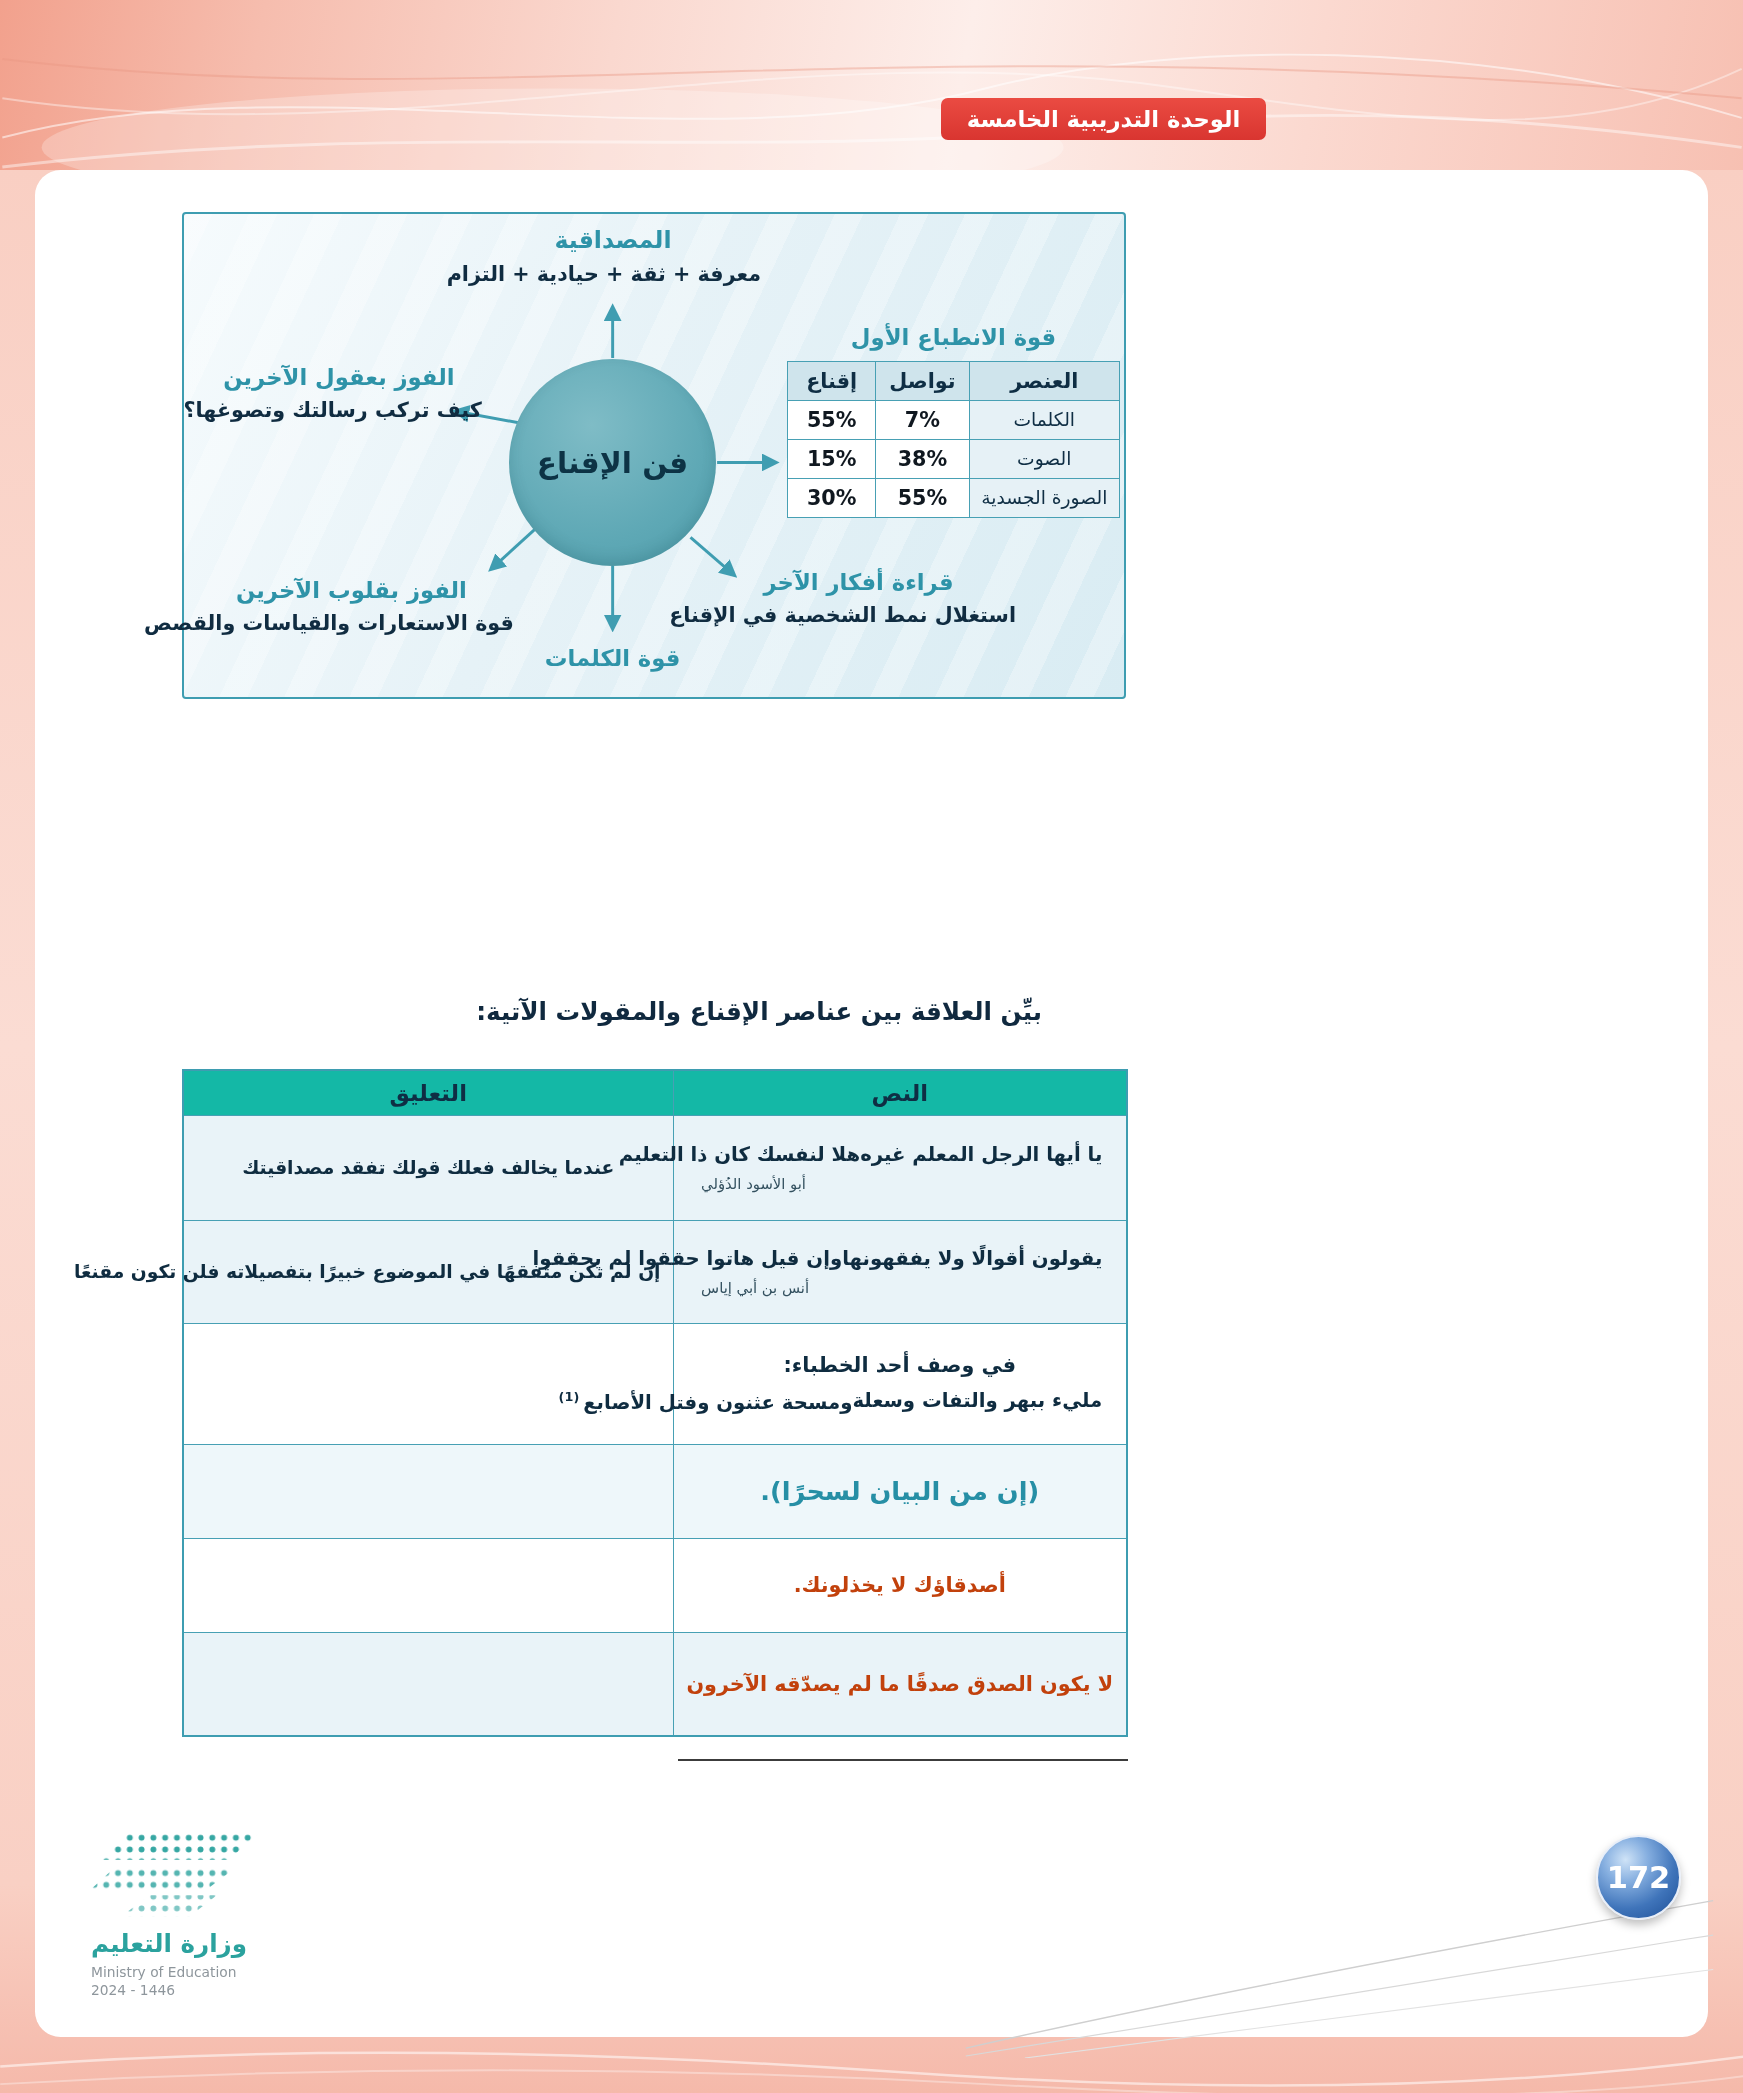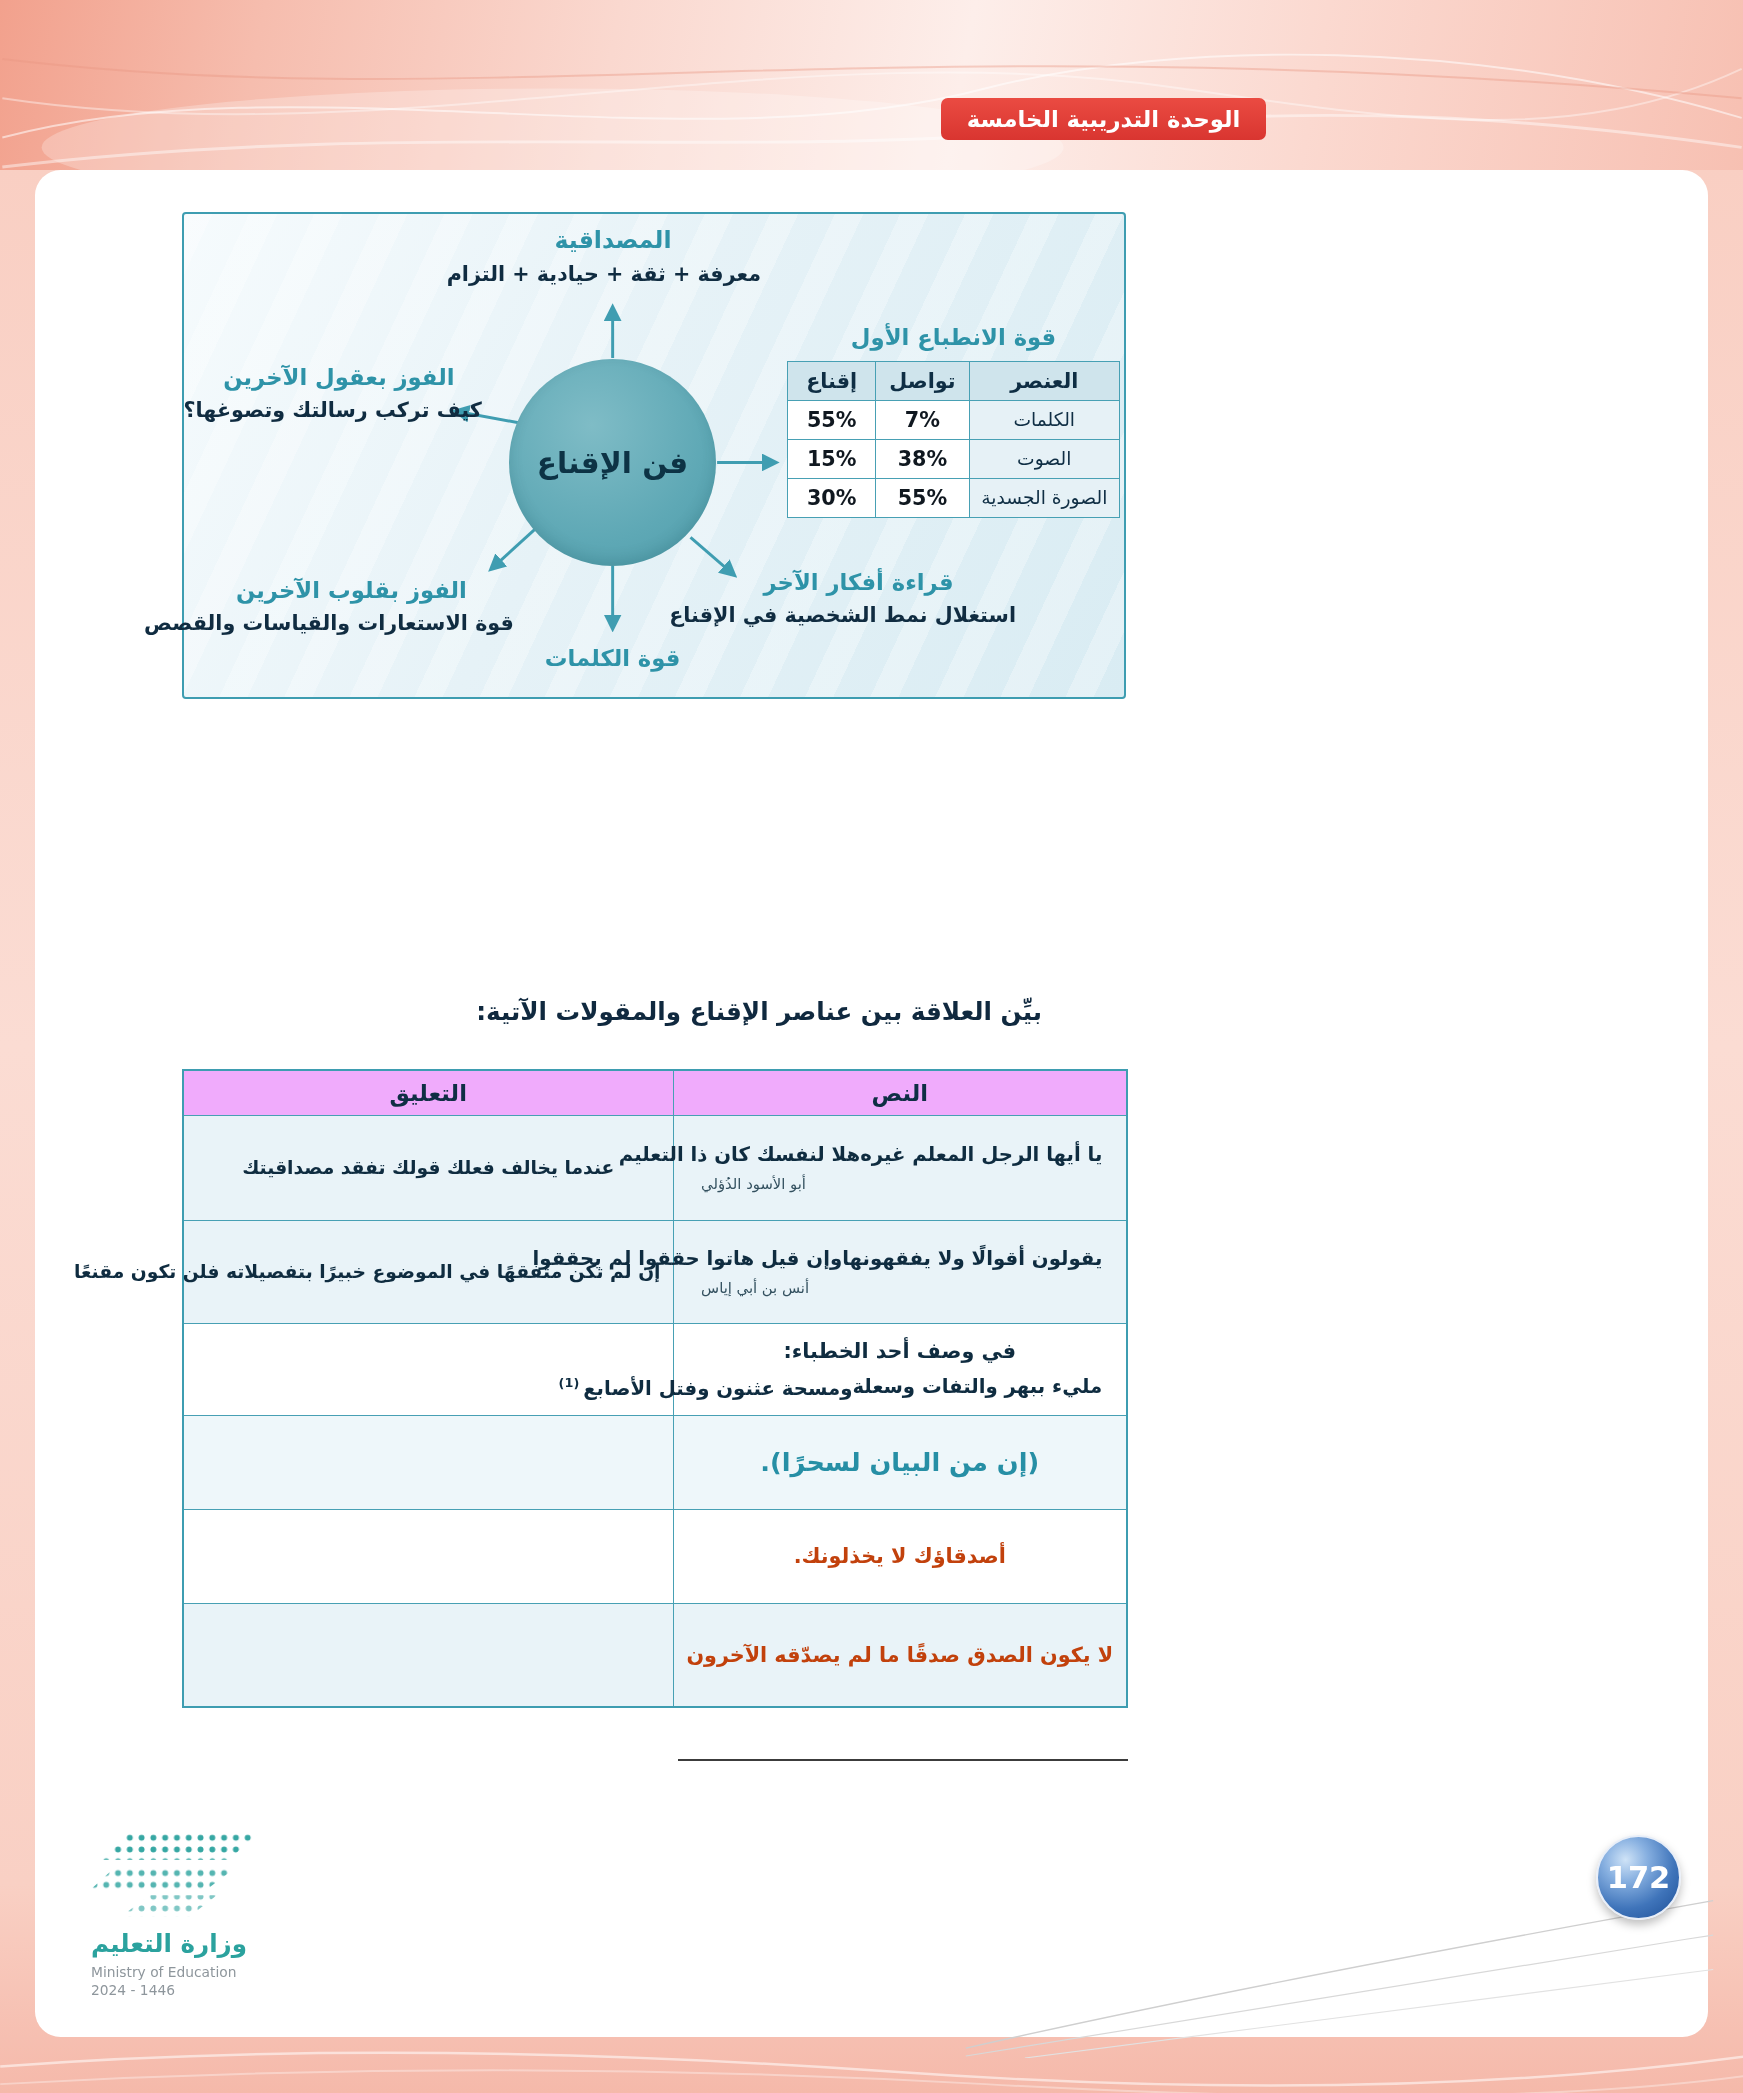--- a/index.html
+++ b/index.html
@@ -64,23 +64,23 @@
     position:absolute; left:182px; top:997px; width:860px; z-index:2;
     text-align:right; font-size:24.6px; font-weight:bold; color:#10293f;
   }
   
   .rel-table {
     position:absolute; left:182px; top:1069px; width:944px; z-index:2;
     border-collapse:collapse; direction:rtl; table-layout:fixed; background:#fff;
     border:2px solid #3e9db1;
   }
   .rel-table th, .rel-table td { border:1.6px solid #47a0b4; vertical-align:middle; }
-  .rel-table th { height:45px; background:#f0abfc; font-size:22.7px; font-weight:bold; color:#0f2e44; }
+  .rel-table th { height:45px; background:#14b8a6; font-size:22.7px; font-weight:bold; color:#0f2e44; }
   .col-text{width:454px}.col-comment{width:490px}
-  .rh1{height:105px}.rh2{height:103px}.rh3{height:92px}.rh4{height:94px}.rh5{height:94px}.rh6{height:104px}
+  .rh1{height:105px}.rh2{height:103px}.rh3{height:121px}.rh4{height:94px}.rh5{height:94px}.rh6{height:104px}
   .tint  { background:#e9f3f8; }
   .tint2 { background:#eef7fa; }
   .cell-text { padding:7.9px 9.9px; }
   .verse { display:flex; justify-content:space-between; font-weight:bold; font-size:19.7px; color:#0f2c40; padding:0 13.8px; }
   .verse span { white-space:nowrap; }
   .attrib { font-size:14.8px; color:#33505f; text-align:left; padding:8.9px 5.9px 0 17.7px; }
   .intro-line { text-align:center; font-weight:bold; font-size:20.7px; color:#0f2c40; margin-bottom:11.8px; }
   sup.fn { font-size:12.8px; color:#0f2c40; }
   .quote-teal { text-align:center; font-weight:bold; font-size:25.6px; color:#268fa5; }
   .statement { text-align:center; font-weight:bold; font-size:20.7px; color:#c2410c; }

